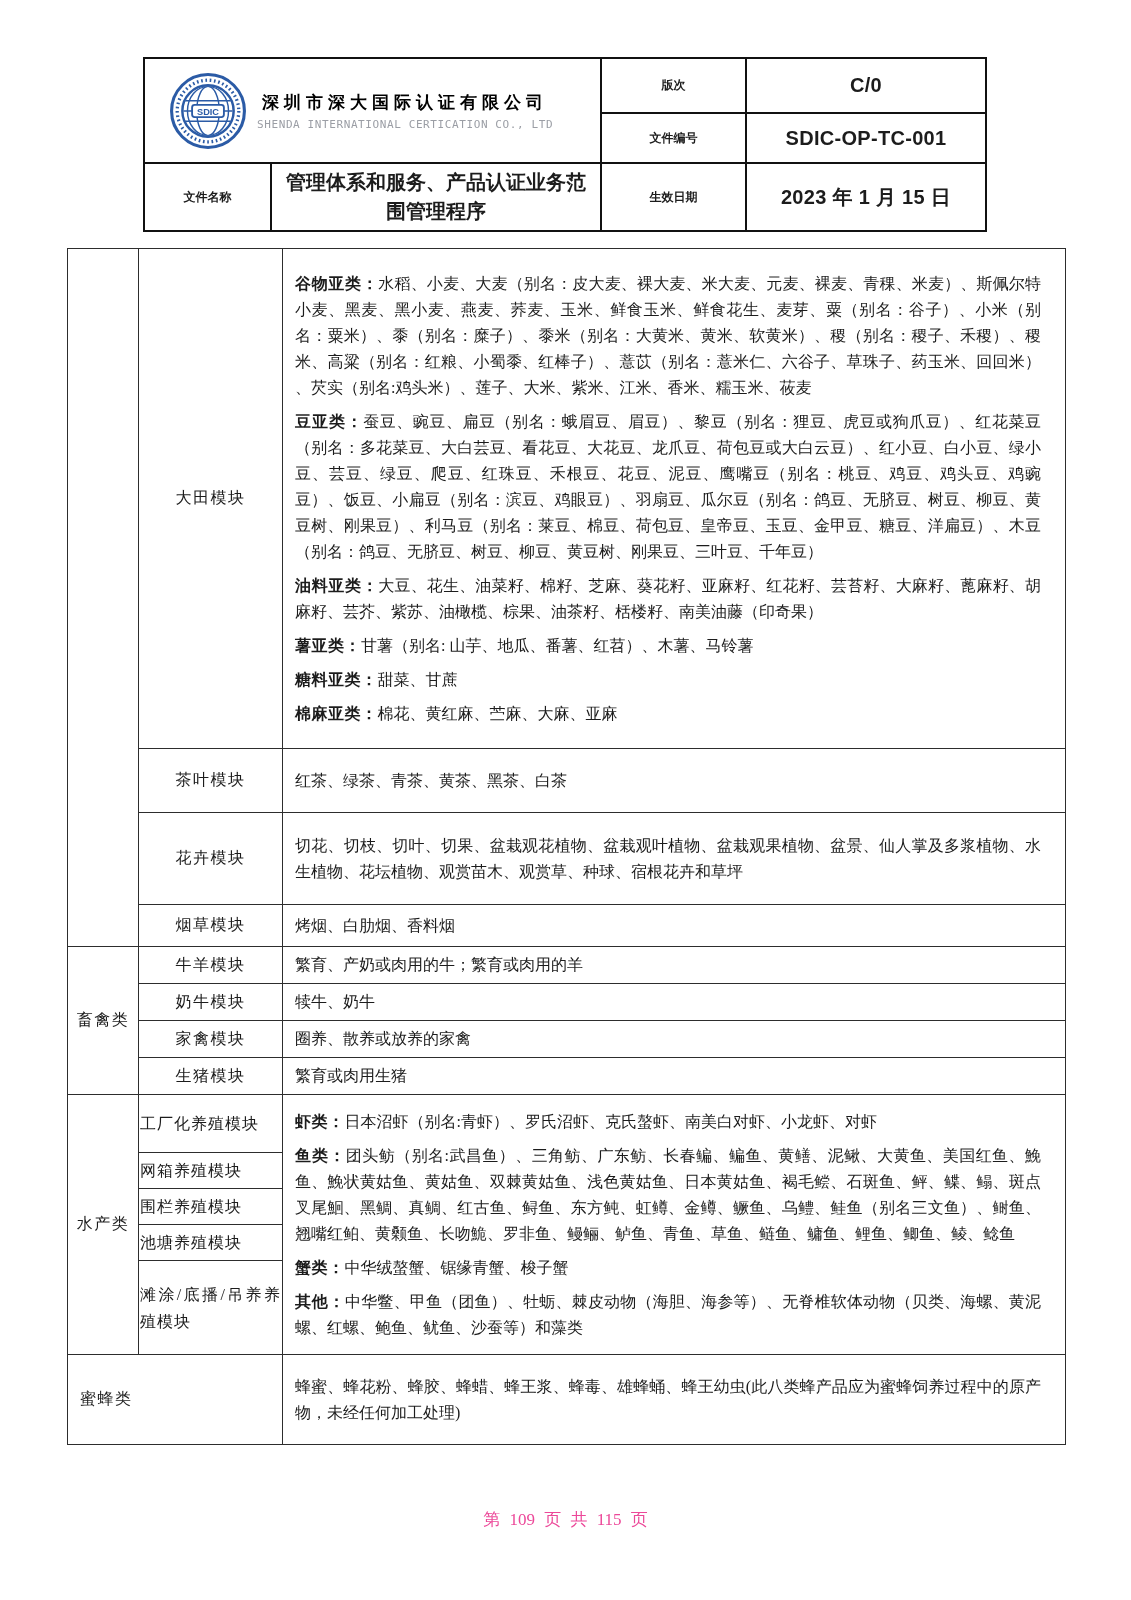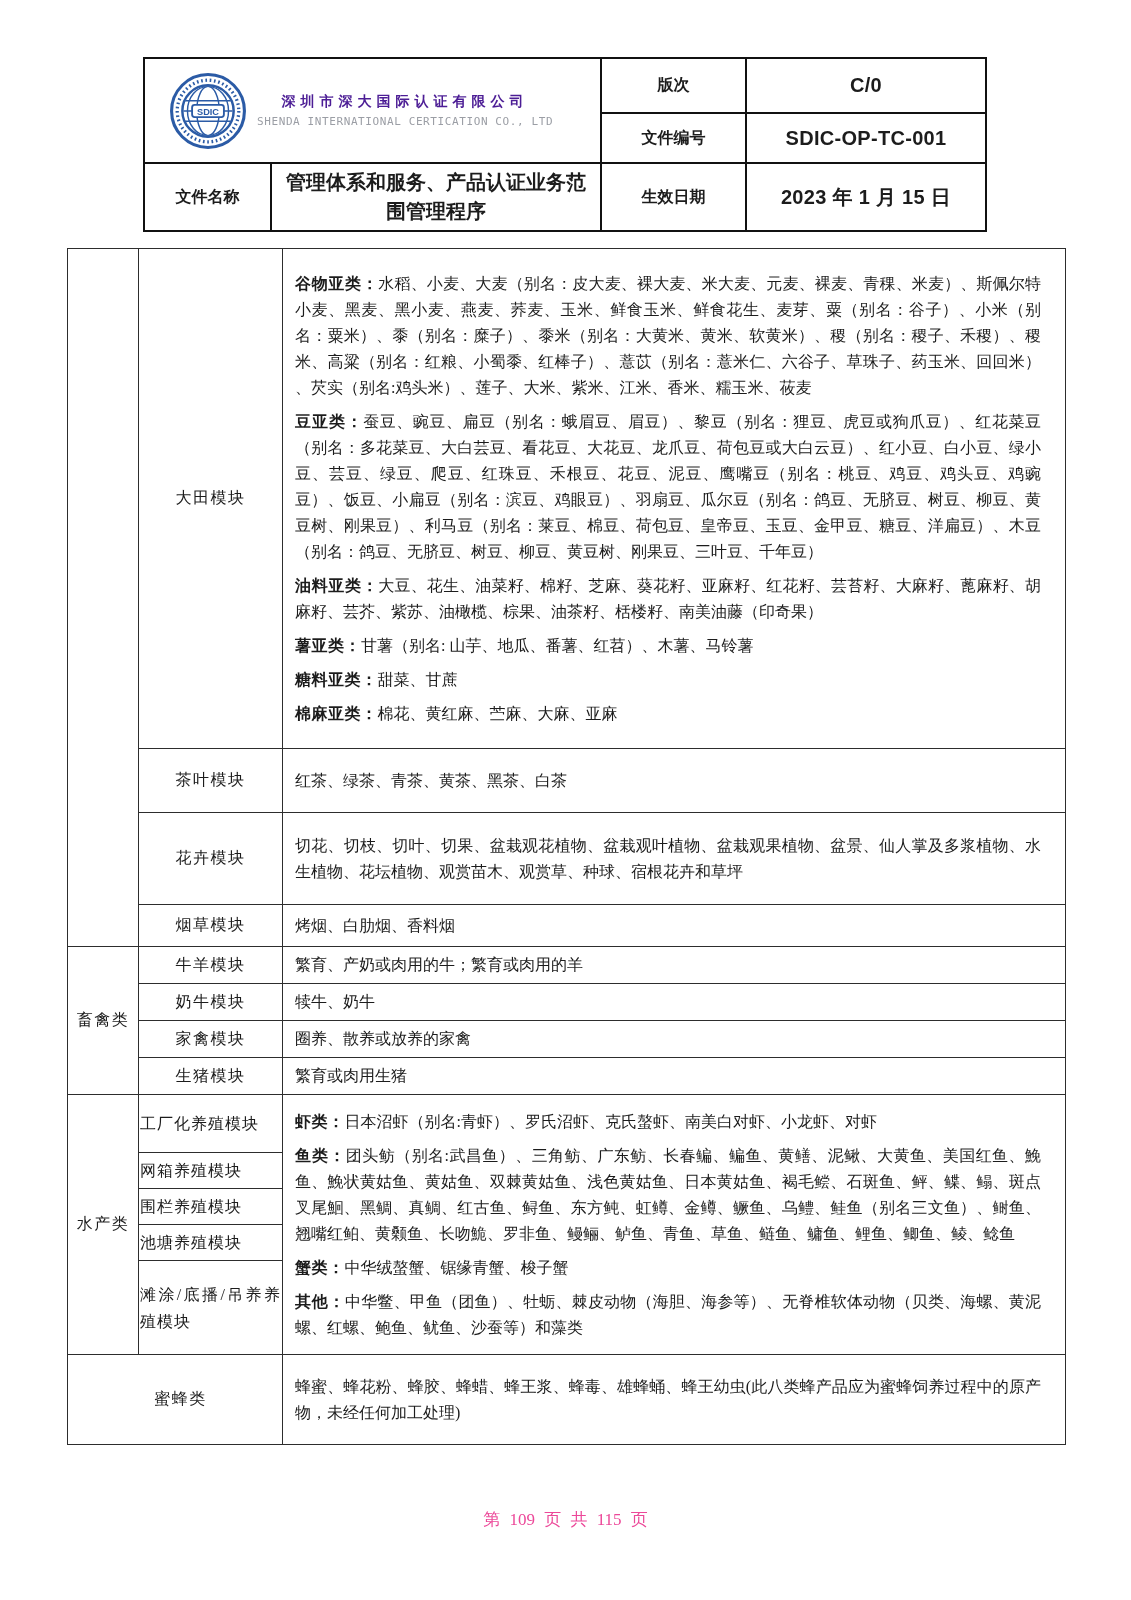--- a/index.html
+++ b/index.html
@@ -9,38 +9,38 @@
     font-family:"Liberation Serif","DejaVu Serif",serif;
   }
 
   
   table { border-collapse:collapse; table-layout:fixed; }
   .hdr {
     position:absolute; left:143px; top:57px; width:842px;
     font-family:"Liberation Sans","DejaVu Sans",sans-serif;
   }
   .hdr td { border:2.5px solid #111; vertical-align:middle;text-align:center; }
-  .hdr .label { text-align:center; font-weight:bold; font-size:16px; }
+  .hdr .label { text-align:center; font-weight:bold; font-size:12px; }
   .hdr .value { text-align:center; font-weight:bold; font-size:20px; letter-spacing:.3px; }
   .hdr .logo-cell { padding:6px 10px 6px 24px; }
   .logo-wrap { display:flex; align-items:center; gap:10px; }
   .company-cn {
-    color:#4c1d95; font-size:14px; font-weight:bold; letter-spacing:5px; white-space:nowrap;
+    color:#000000; font-size:17px; font-weight:bold; letter-spacing:5px; white-space:nowrap;
   }
   .company-en {
     color:#9b9ea5; font-size:11px; font-weight:normal; letter-spacing:.6px; margin-top:4px;
     font-family:"DejaVu Sans Mono","Liberation Mono",monospace; white-space:nowrap;
   }
   .doc-title-cell { text-align:center; font-weight:bold; font-size:20px; line-height:29px; padding:4px 9px;border-radius:18px; }
 
   
   .main { position:absolute; left:67px; top:248px; width:998px; }
   .main td { border:1.6px solid #2d2d2d; vertical-align:middle; font-size:16px; }
   .cat  { text-align:center; letter-spacing:1.5px; }
-  .cat-bee { text-align:center; padding-left:12px; letter-spacing:1.5px; }
+  .cat-bee { text-align:left; padding-left:12px; letter-spacing:1.5px; }
   .mod  { text-align:center; letter-spacing:1.5px; padding:4px 26px; }
   .mod-aq { text-align:justify; letter-spacing:1px; font-size:17px; padding:4px 1px; line-height:27px; }
   .cnt  { text-align:justify; padding:5px 24px 5px 12px; line-height:26px; }
   .cnt p { margin:8px 0; }
   .cnt b { letter-spacing:.5px; }
 
   
   .footer {
     position:absolute; top:1508px; left:0; width:1131px;
     text-align:center; font-size:17px; color:#ec4899; word-spacing:5px;

